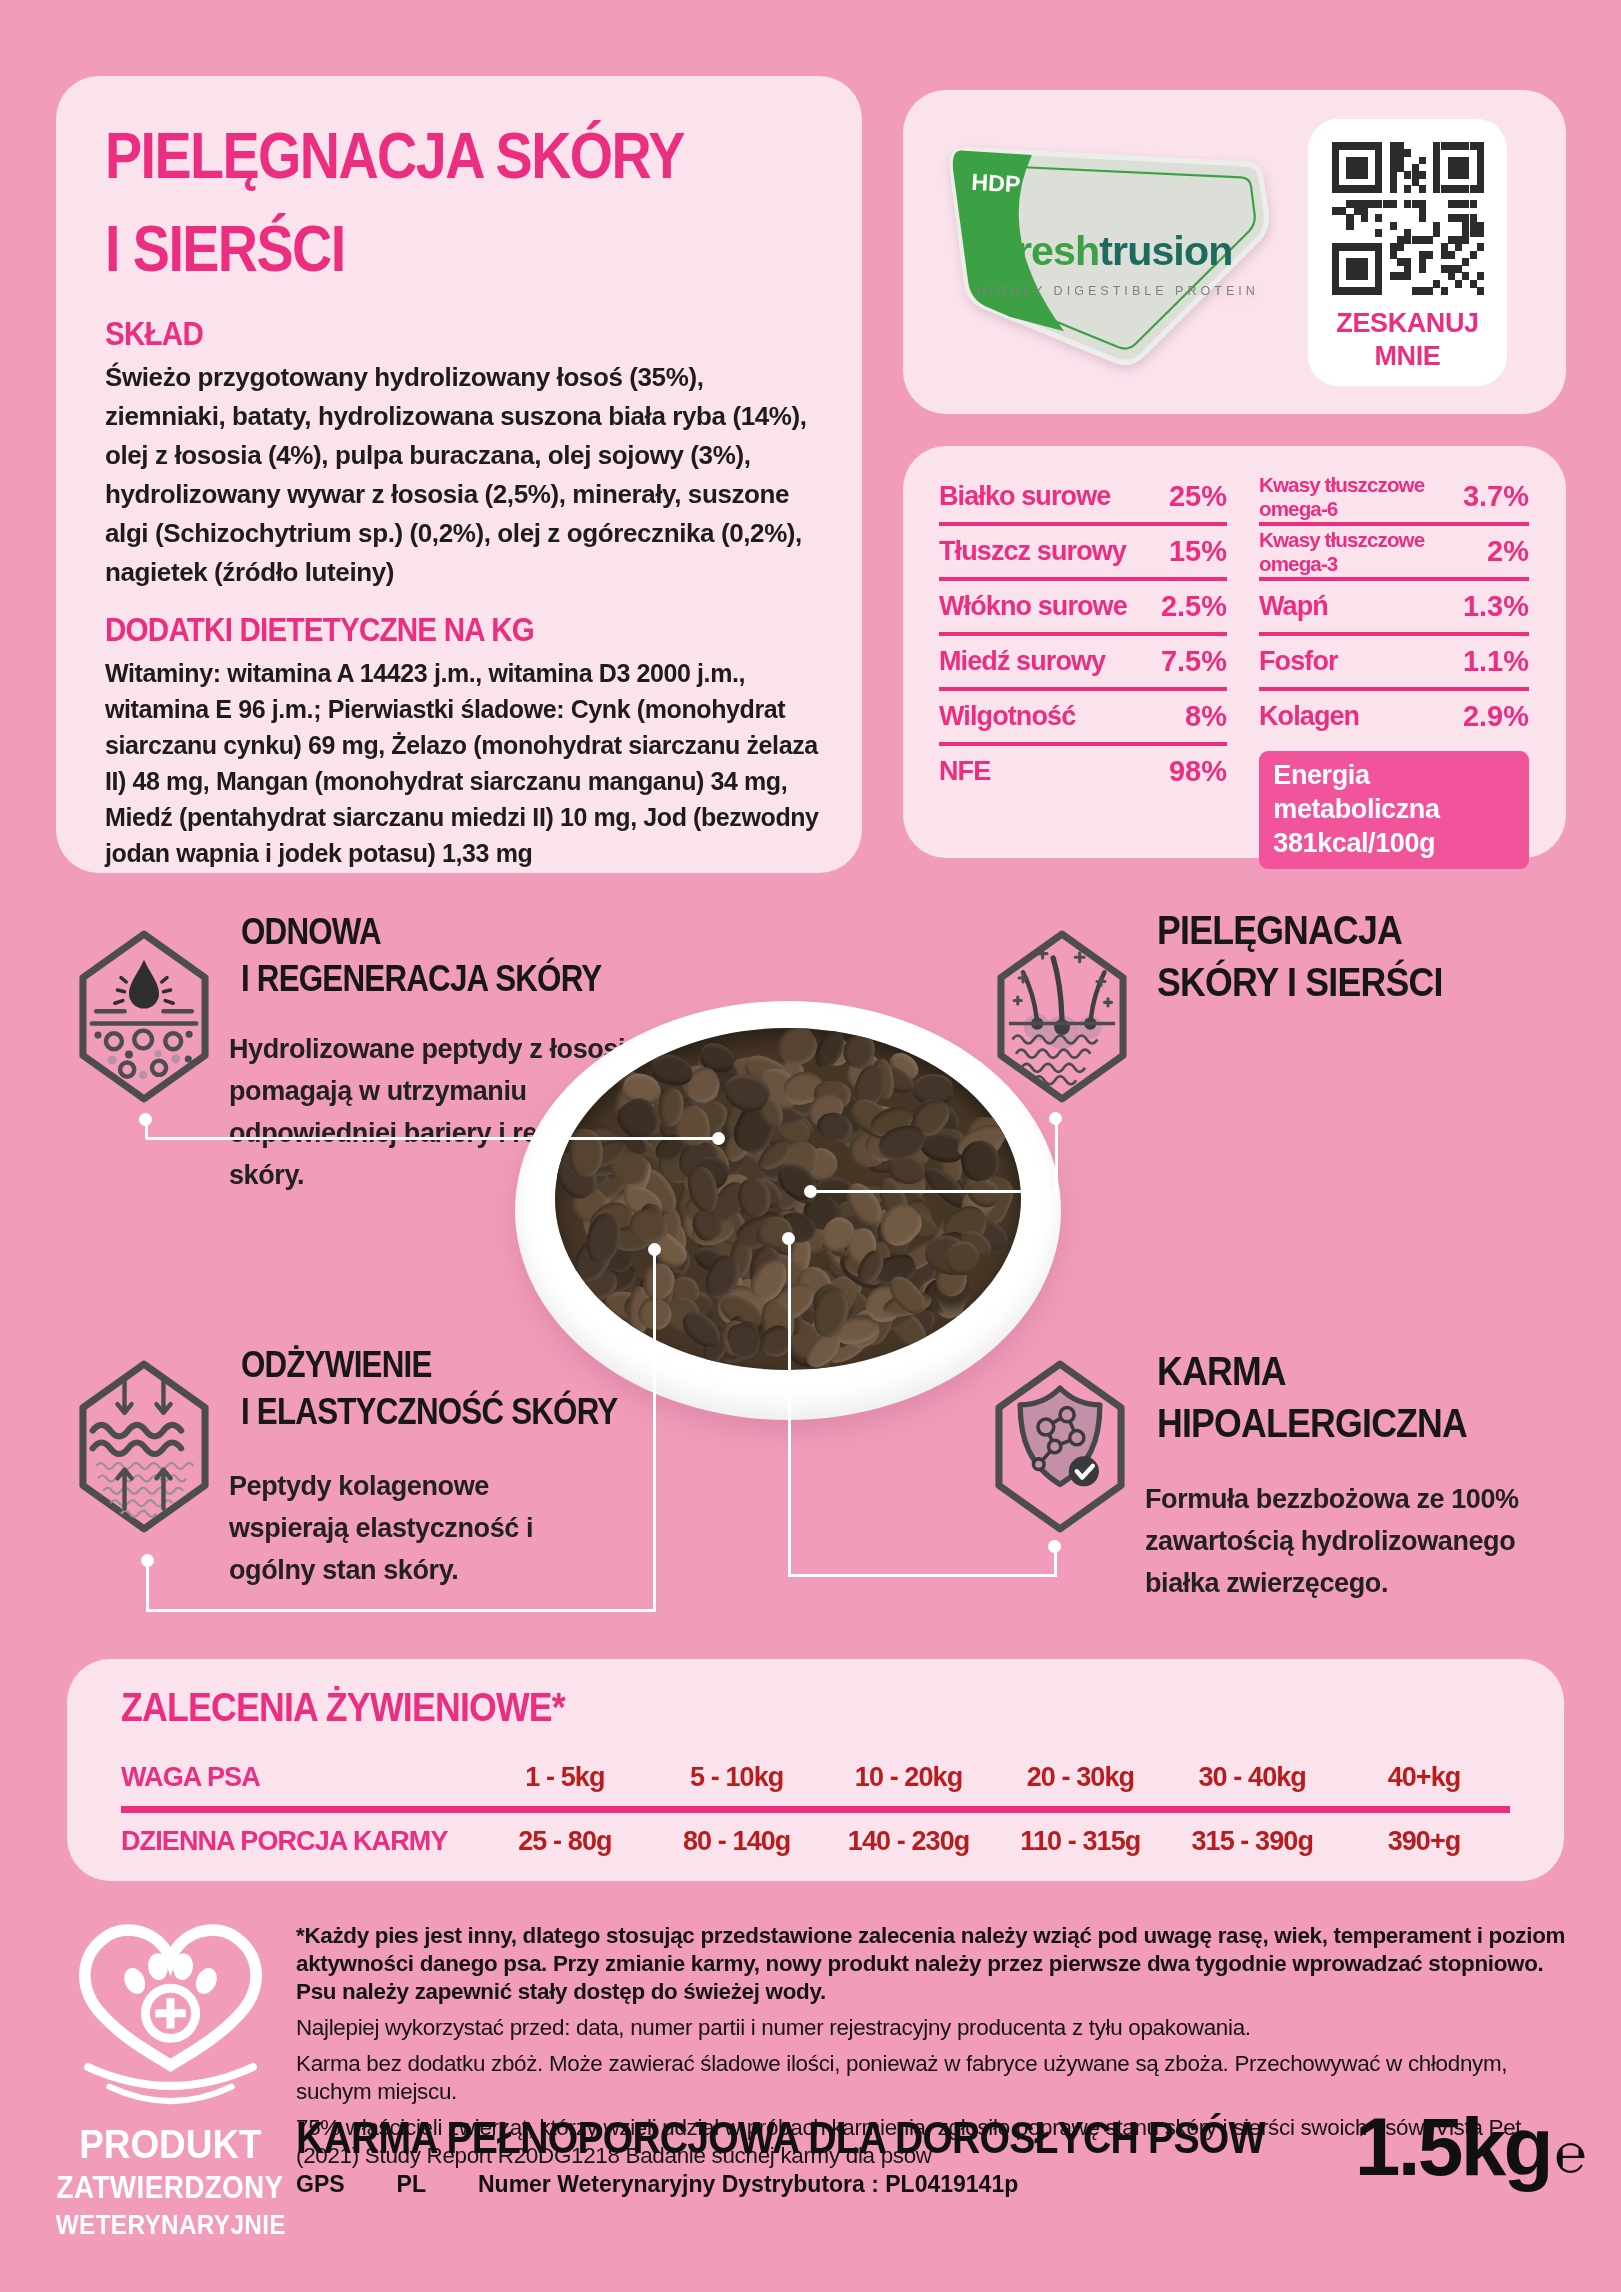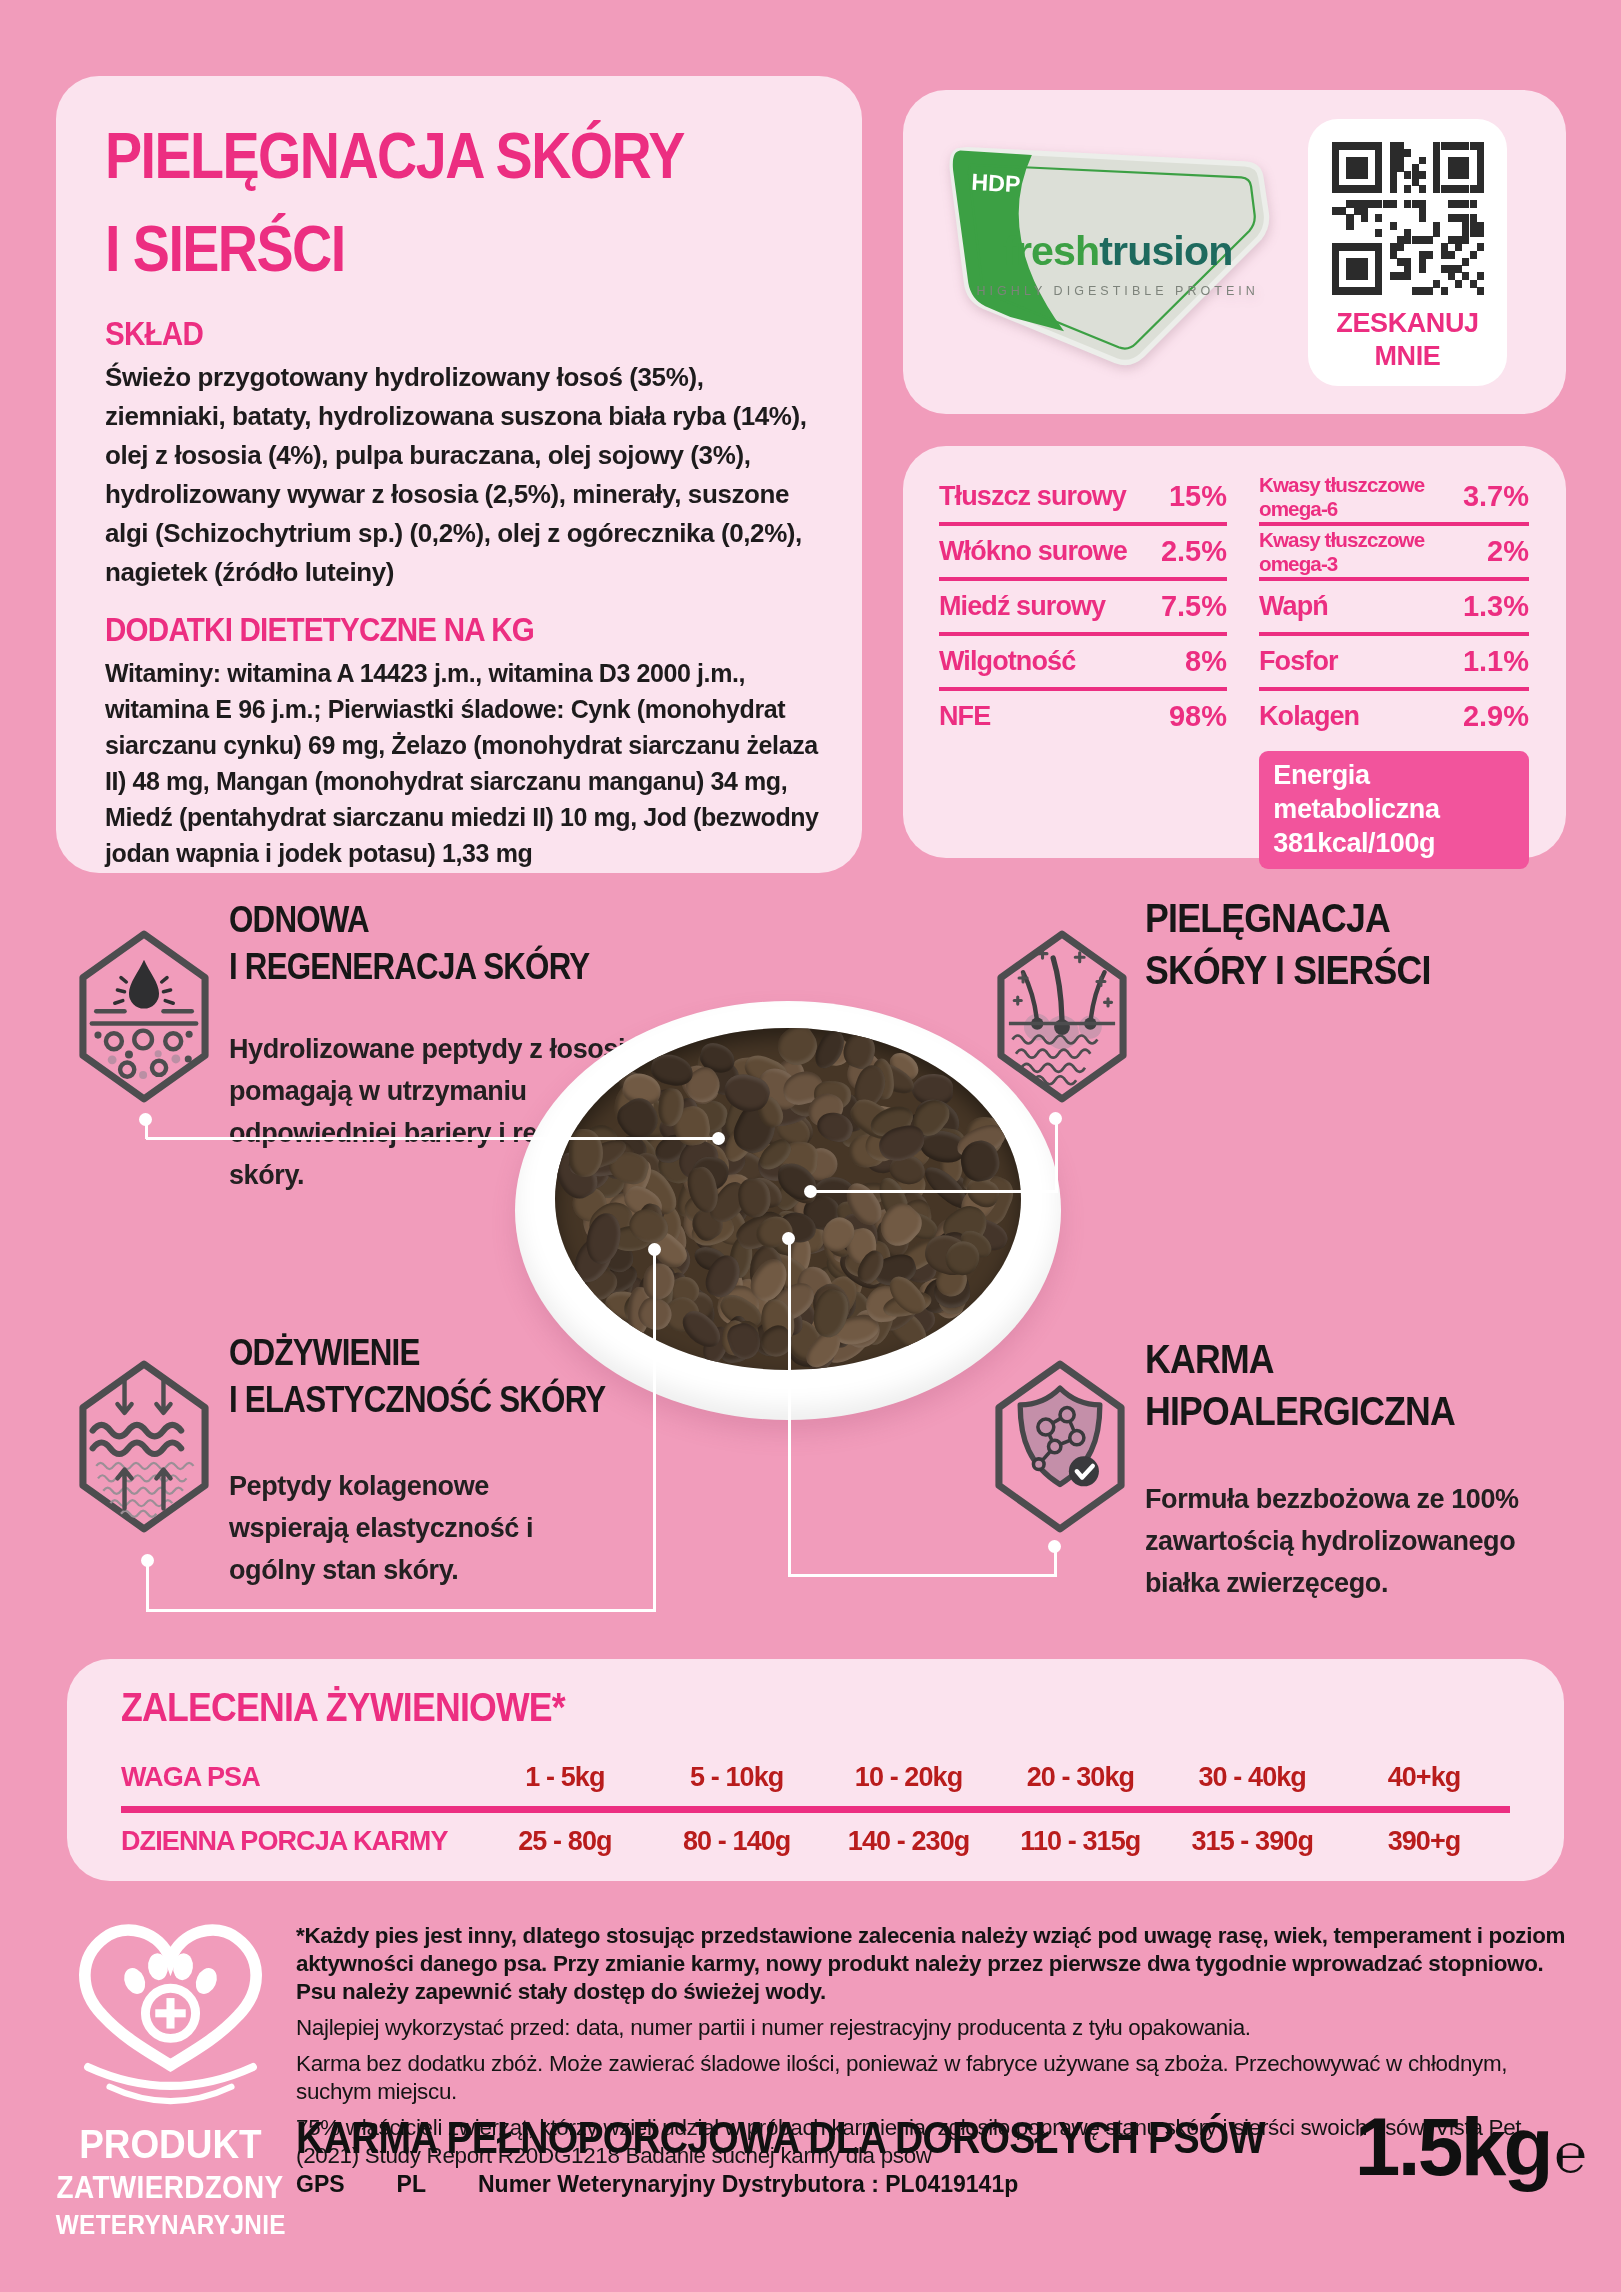--- a/index.html
+++ b/index.html
@@ -42,21 +42,21 @@
   .an-row{display:flex;justify-content:space-between;align-items:center;height:51px;border-bottom:4.5px solid #ec2e81;}
   .an-row.noline{border-bottom:none;}
   .an-label{color:#ec2e81;font-size:27px;font-weight:bold;letter-spacing:-0.9px;}
   .an-label.sm{font-size:20.6px;}
   .an-value{color:#ec2e81;font-size:29px;font-weight:bold;}
   .energy-box{margin-top:9px;background:#f2549c;border-radius:9px;padding:7.2px 14.3px 9px 14.3px;}
   .energy-box div{color:#ffffff;font-weight:bold;font-size:27px;line-height:34px;letter-spacing:-0.4px;}
 
   
   .hex{position:absolute;width:142px;height:177px;}
-  .feat-title{position:absolute;font-weight:bold;color:#171717;letter-spacing:-0.9px;margin:0;}
+  .feat-title{position:absolute;font-weight:bold;color:#171717;letter-spacing:-0.9px;margin:12px;}
   .feat-title.t40{font-size:36px;line-height:47px;}
   .feat-title.t44{font-size:41px;line-height:52px;}
   .feat-desc{position:absolute;font-size:27px;line-height:42px;font-weight:bold;letter-spacing:-0.4px;color:#232021;margin:0;}
 
   
   #bowl{position:absolute;left:515px;top:1001px;width:546px;height:419px;background:#ffffff;border-radius:50%;
         box-shadow:0 12.5px 25px rgba(150,60,100,.18), inset 0 -12.5px 23px rgba(0,0,0,.07);z-index:2;}
   #kibble{position:absolute;left:40px;top:27px;width:466px;height:342px;border-radius:50%;background:#463626;
           overflow:hidden;box-shadow:inset 0 9px 21.5px rgba(0,0,0,.45);}
   .kib{position:absolute;}
@@ -318,20 +318,24 @@
           <div class="qm" style="left: 145px; top: 145px; width: 7.6px; height: 7.6px;"></div>
         </div>
       <div class="scan-text"><span>ZESKANUJ</span><br><span>MNIE</span></div>
     </div>
   </div>
 
   <div class="card" id="card-analytics">
     <div class="inner">
       <div class="an-cols">
         <div class="an-col left">
+          <div class="an-row">
+              <span class="an-label">Białko surowe</span>
+              <span class="an-value">25%</span>
+            </div>
           <div class="an-row">
               <span class="an-label">Tłuszcz surowy</span>
               <span class="an-value">15%</span>
             </div>
           <div class="an-row">
               <span class="an-label">Włókno surowe</span>
               <span class="an-value">2.5%</span>
             </div>
           <div class="an-row">
               <span class="an-label">Miedź surowy</span>

